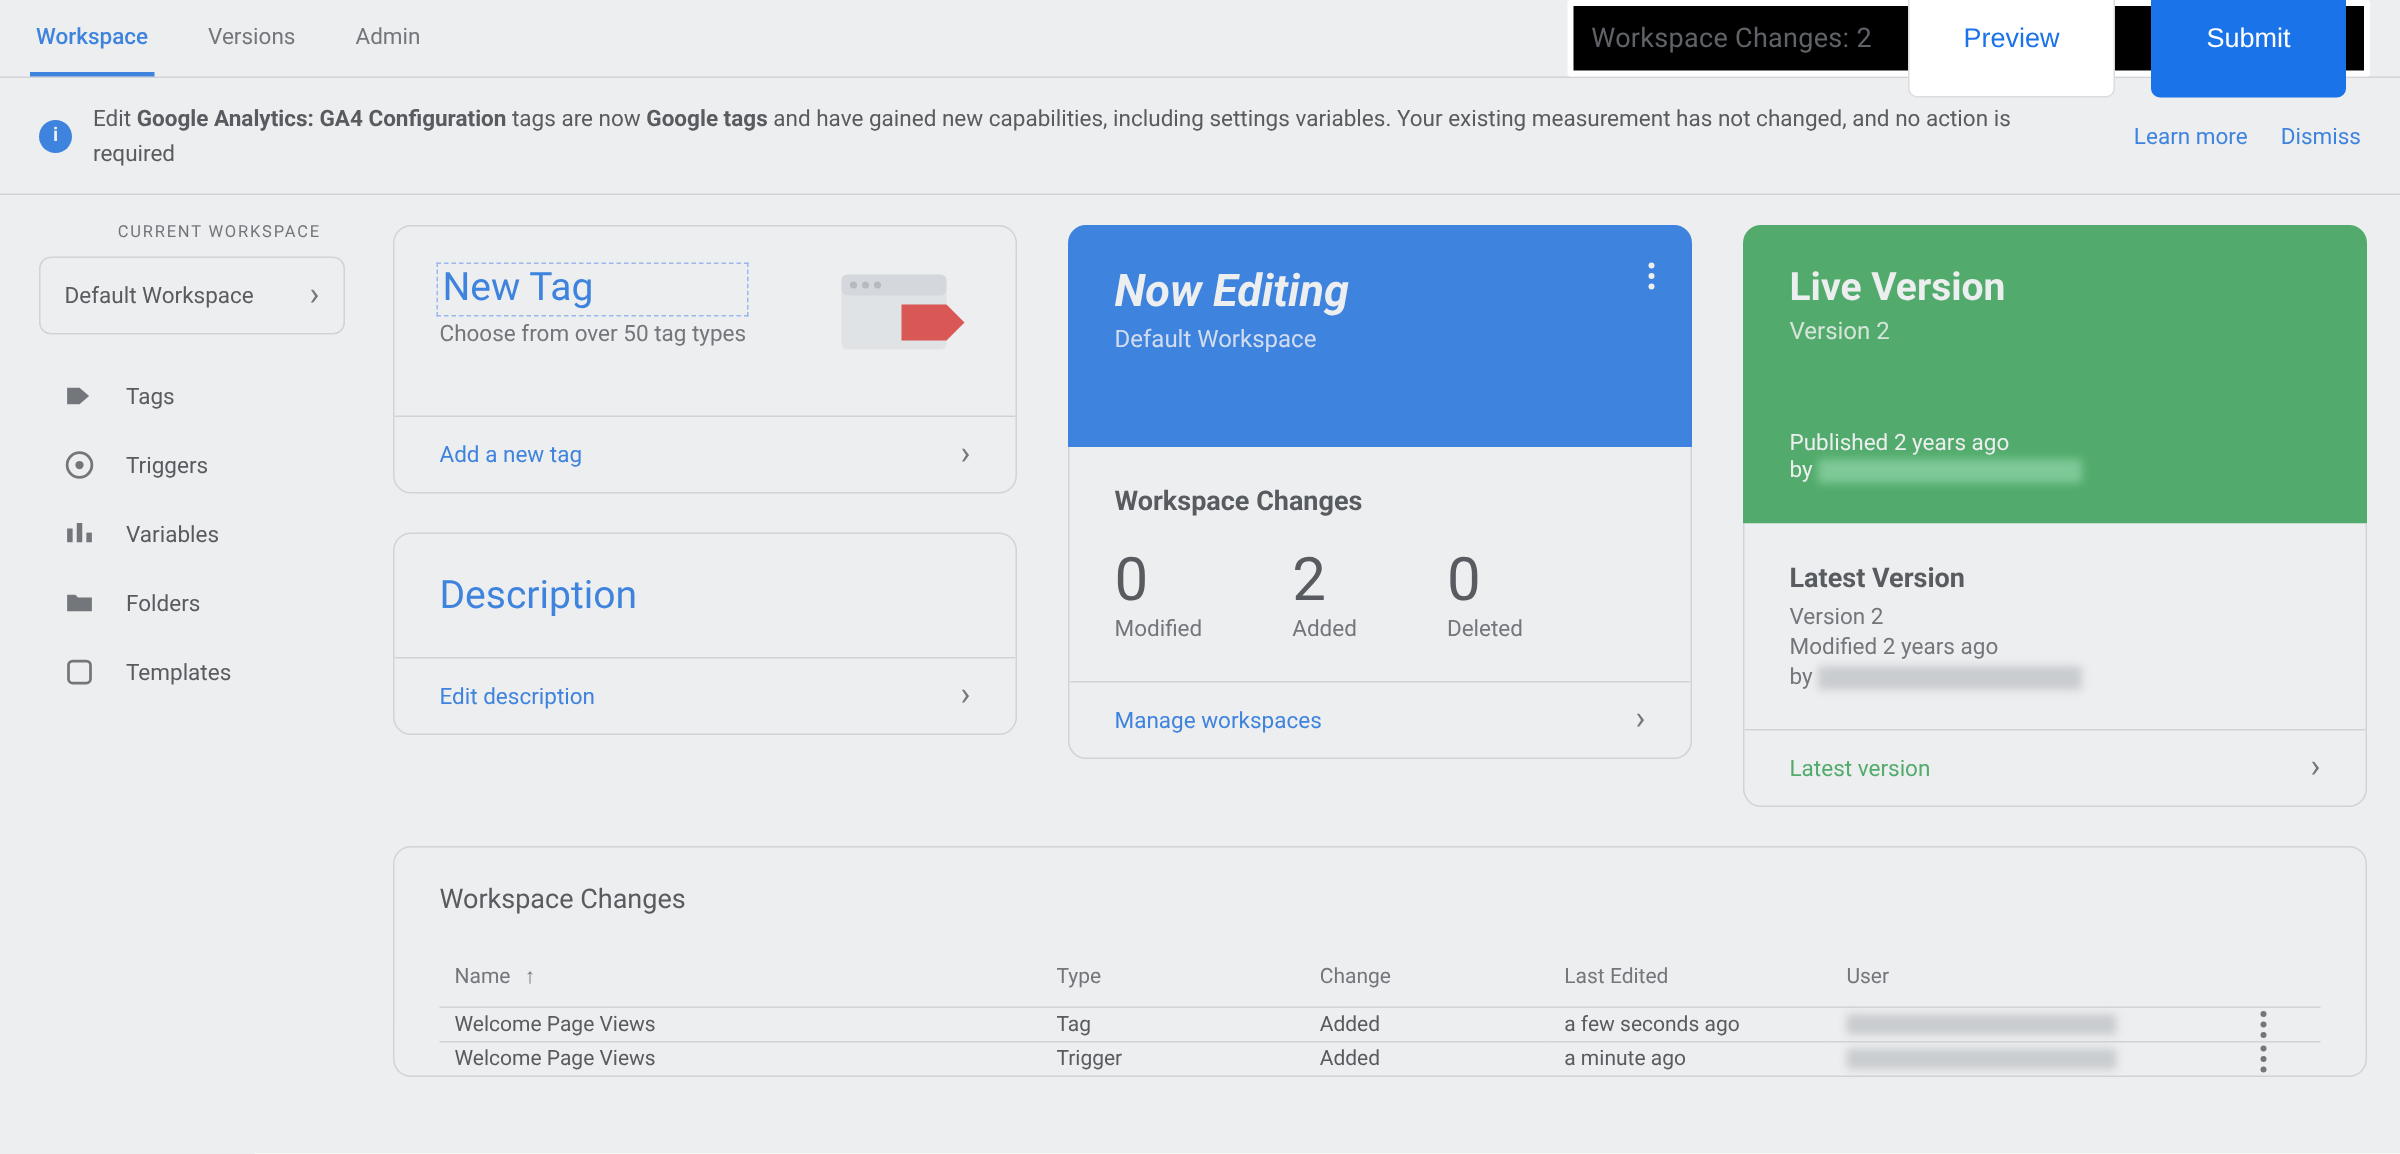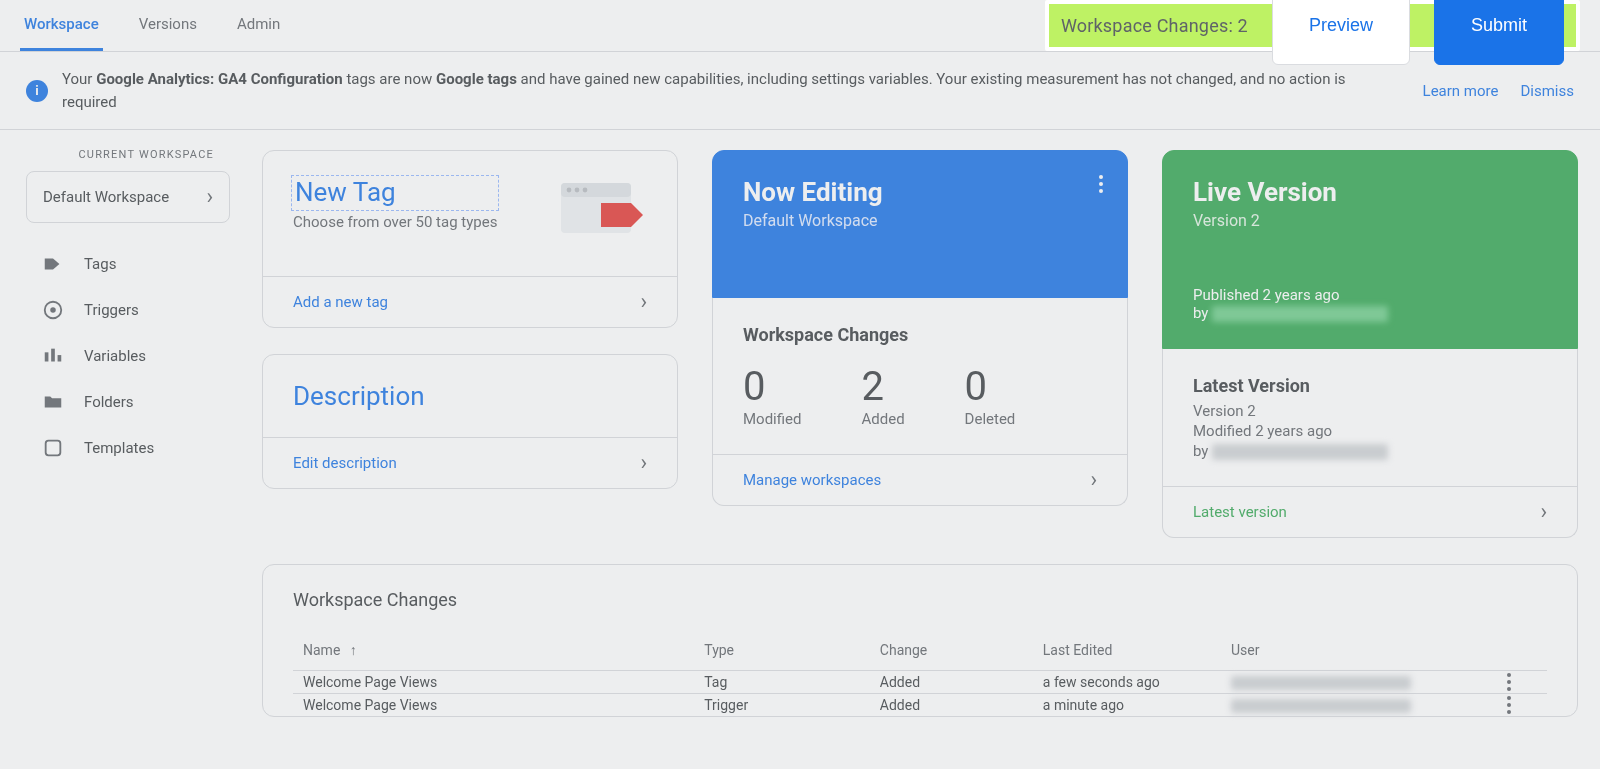--- a/index.html
+++ b/index.html
@@ -100,21 +100,21 @@
     padding: 14px 30px; display: flex; align-items: center; justify-content: space-between;
     color: var(--gtm-blue); font-size: 15px; cursor: pointer;
   }
   .card-foot.green { color: var(--gtm-green); }
 
   .new-tag-head { display: flex; justify-content: space-between; align-items: flex-start; gap: 16px; }
   .new-tag-title { color: var(--gtm-blue); font-size: 26px; font-weight: 400; margin: 0 0 4px; outline: 1px dashed #94b7ff; outline-offset: 1px; padding: 0 2px 2px; }
   .new-tag-sub { color: var(--gtm-text-light); font-size: 15px; max-width: 210px; }
 
   .blue-card { background: #1a73e8; color: #fff; border-color: #1a73e8; position: relative; }
-  .blue-card .card-title { font-size: 26px; margin: 0 0 4px; }
+  .blue-card .card-title { font-size: 30px; margin: 0 0 4px; font-style: italic; }
   .blue-card .card-sub { font-size: 16px; color: #dbe8ff; }
   .blue-card .menu { position: absolute; top: 24px; right: 24px; cursor: pointer; }
 
   .green-card { background: var(--gtm-green); color: #fff; border-color: var(--gtm-green); }
   .green-card .card-title { font-size: 26px; margin: 0 0 4px; }
   .green-card .card-sub { font-size: 16px; color: #e1f3e4; }
   .green-card .pub { margin-top: 56px; font-size: 15px; }
   .blur-chip {
     display: inline-block; width: 176px; height: 16px; border-radius: 2px;
     background: #6fce8c; filter: blur(3px); vertical-align: middle;
@@ -149,21 +149,21 @@
   }
   table.changes tr:last-child td { border-bottom: none; }
   .row-link { color: var(--gtm-blue); cursor: pointer; }
 
   
   .dim-overlay {
     position: absolute; inset: 0; background: rgba(180,184,190,0.24);
     pointer-events: none; z-index: 3;
   }
   .topbar-right, .highlight-box, .arrow { position: relative; z-index: 7; }
-  .topbar-right { background: #bef264; border-radius: 2px; align-items: center; }
+  .topbar-right { background: #000000; border-radius: 2px; align-items: center; }
 
   
   .chev::after { content: "›"; color: var(--gtm-text-light); font-size: 22px; line-height: 1; }
   .vdots { width: 4px; display: flex; flex-direction: column; gap: 3px; }
   .vdots span { width: 4px; height: 4px; border-radius: 50%; background: currentColor; display: block; }
 </style>
 </head>
 <body>
 
 <div class="topbar">
@@ -175,21 +175,21 @@
   <div class="topbar-right">
     <span class="wc-text">Workspace Changes: 2</span>
     <button class="btn">Preview</button>
     <button class="btn primary">Submit</button>
   </div>
 </div>
 
 <div class="banner">
   <div class="info-icon">i</div>
   <div class="msg">
-    <span>Your </span><b>Google Analytics: GA4 Configuration</b><span> tags are now </span><b>Google tags</b><span> and have gained new capabilities, including settings variables. Your existing measurement has not changed, and no action is required</span>
+    <span>Edit </span><b>Google Analytics: GA4 Configuration</b><span> tags are now </span><b>Google tags</b><span> and have gained new capabilities, including settings variables. Your existing measurement has not changed, and no action is required</span>
   </div>
   <div class="banner-actions">
     <span class="link">Learn more</span>
     <span class="link">Dismiss</span>
   </div>
 </div>
 
 <div class="main">
 
   <aside class="sidebar">

